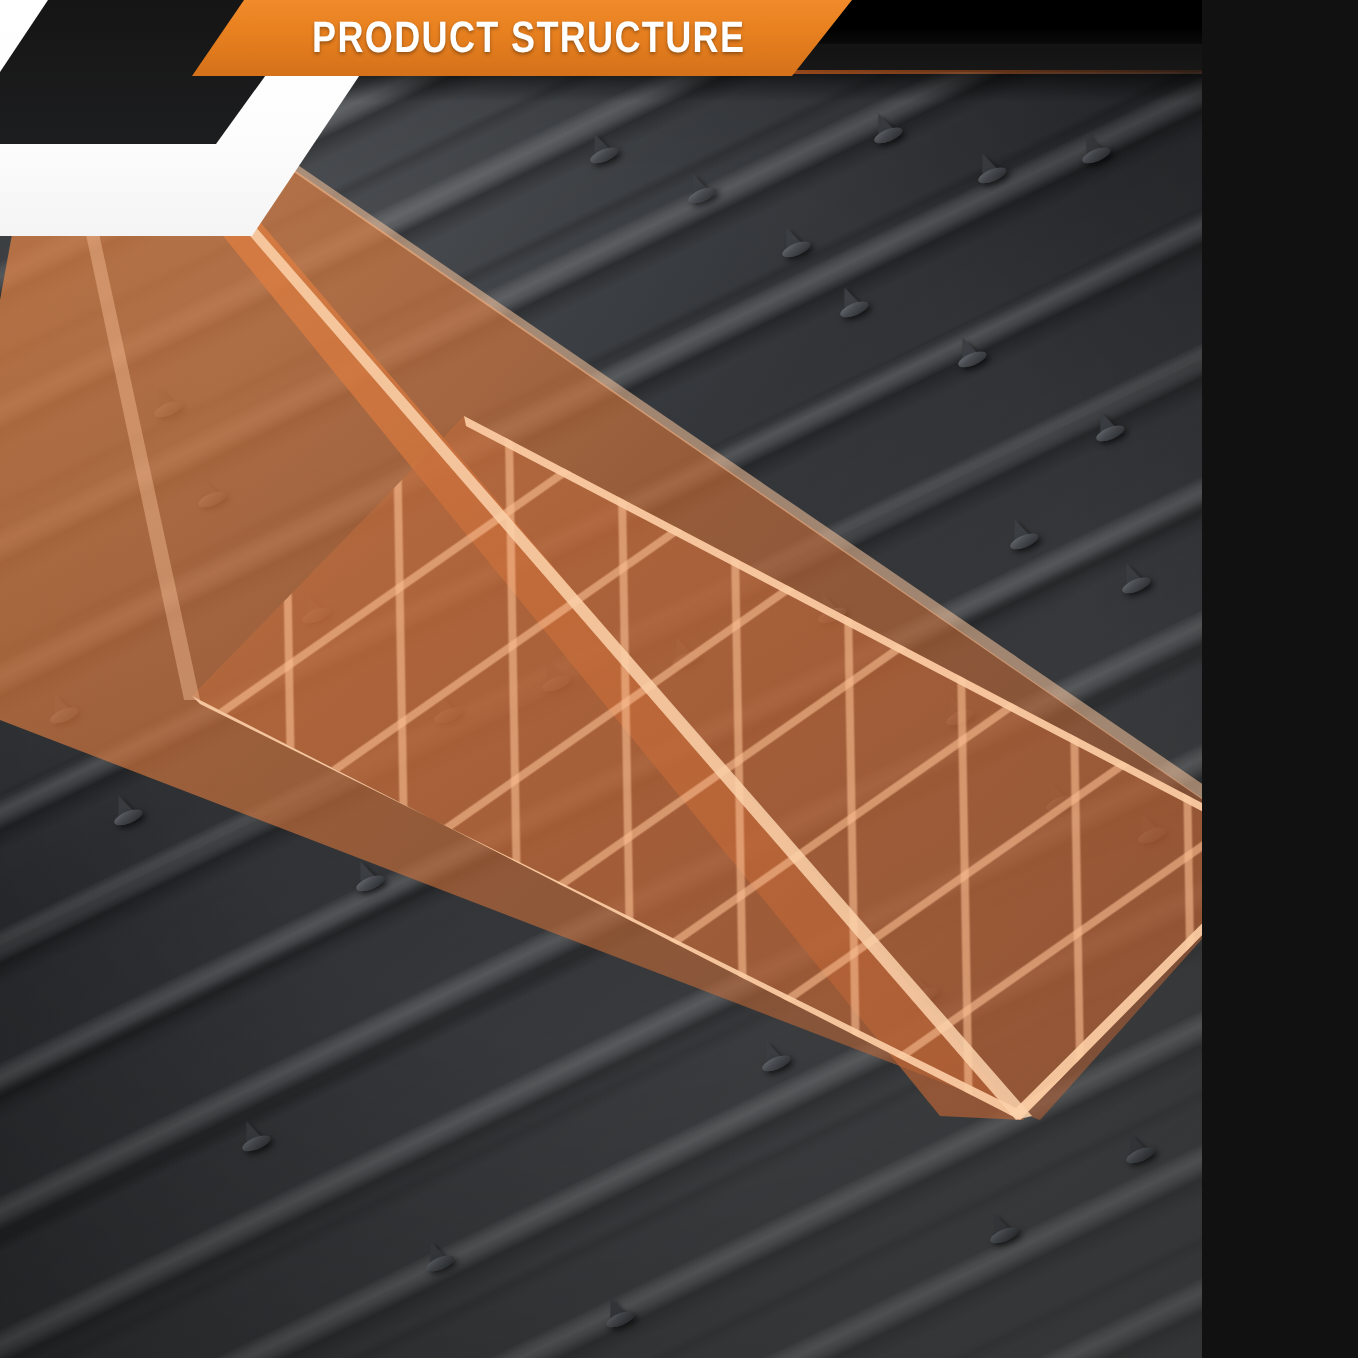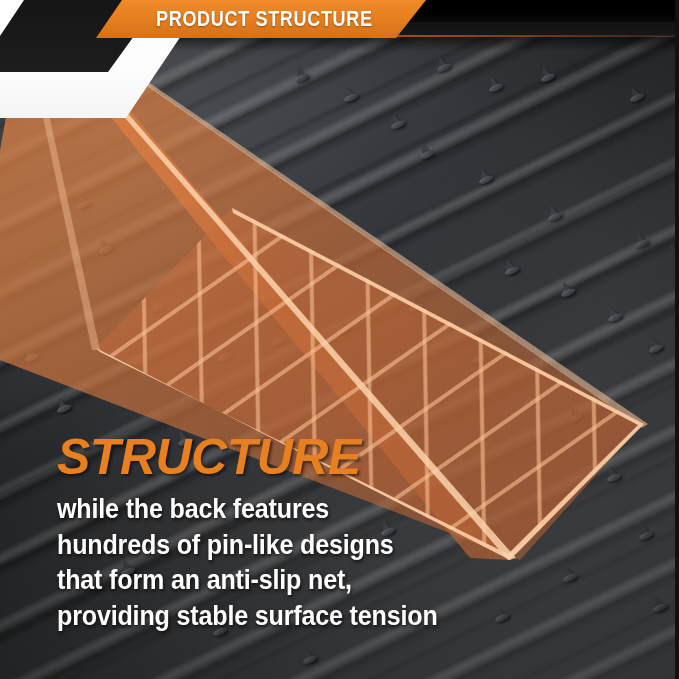--- a/index.html
+++ b/index.html
@@ -6,21 +6,21 @@
   html, body {
     margin: 0; padding: 0;
     background: #111;
   }
   body {
     font-family: "Liberation Sans", sans-serif;
   }
 
   #stage {
     position: relative;
-    width: 675px;
+    width: 601px;
     height: 679px;
     overflow: hidden;
     background: #2b2d30;
   }
 
   
   .mat-base {
     position: absolute;
     inset: 0;
     background:
@@ -338,23 +338,14 @@
 
   <div class="white-wedge"></div>
   <div class="black-wedge"></div>
   <div class="white-fade"></div>
 
   <div class="banner">
     <span class="banner-title">PRODUCT STRUCTURE</span>
   </div>
   <div class="banner-tail"></div>
 
-  <div class="copy">
-    <div class="headline">STRUCTURE</div>
-    <div id="body-lines">
-        <div class="body-line">while the back features</div>
-        <div class="body-line">hundreds of pin-like designs</div>
-        <div class="body-line">that form an anti-slip net,</div>
-        <div class="body-line">providing stable surface tension</div>
-      </div>
-  </div>
 
 </div>
 
 </body></html>

